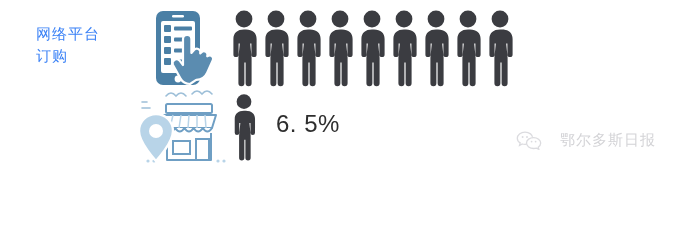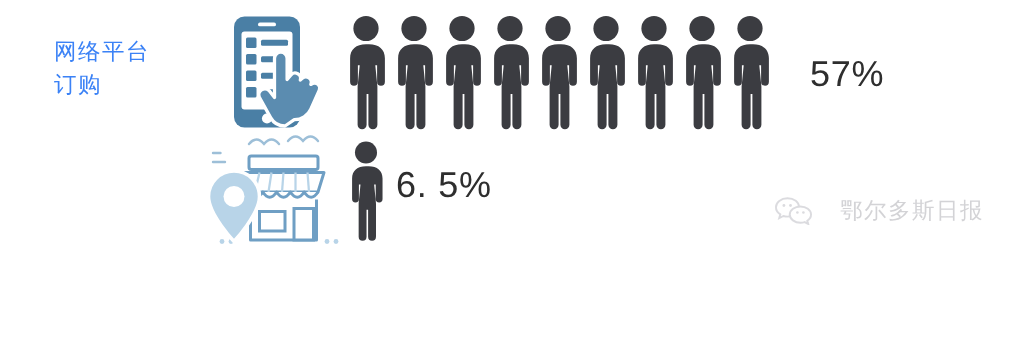--- a/index.html
+++ b/index.html
@@ -28,21 +28,21 @@
   
   .pct{
     position:absolute;
     font-family:"Liberation Sans","DejaVu Sans",sans-serif;
     font-size:24px;
     color:#2e2e2e;
     letter-spacing:0.5px;
     white-space:pre;
   }
   #pct-online{left:540px;top:36px;}
-  #pct-agency{left:264px;top:110px;}
+  #pct-agency{left:276px;top:110px;}
 
   
   .people-row{position:absolute;display:flex;}
   #people-online{left:228px;top:8px;}
   #people-agency{left:228px;top:92px;}
   .person{width:32px;height:80px;display:block;flex:0 0 auto;}
   #people-agency .person{height:70px;}
 
   
   .icon-wrap{position:absolute;}
@@ -155,21 +155,20 @@
         </g>
       </svg>
     <svg class="person" viewBox="0 0 32 80">
         <g fill="#3b3c41">
           <circle cx="16" cy="11" r="8.4"></circle>
           <path d="M16 21.5 c-6.6 0 -10.6 3.4 -10.6 9.4 l0 15.6 a2.6 2.6 0 0 0 5.2 0 l0 -11 l1.2 0 l-1.4 14.2 l0 25.5 a3 3 0 0 0 6 0 l0 -20.6 l1.2 0 l0 20.6 a3 3 0 0 0 6 0 l0 -25.5 l-1.4 -14.2 l1.2 0 l0 11 a2.6 2.6 0 0 0 5.2 0 l0 -15.6 c0 -6 -4 -9.4 -10.6 -9.4 Z"></path>
         </g>
       </svg>
   </div>
 
-  <div class="pct" id="pct-online">57%</div>
 
 
   <div class="icon-wrap" id="icon-shop">
     <svg viewBox="0 0 94 80" width="94" height="80" aria-hidden="true">
       <g fill="none" stroke="#9dbfd8" stroke-width="1.6" stroke-linecap="round">
         <path d="M30 10 q5 -6 10 0 q5 -6 10 0"></path>
         <path d="M56 8 q5 -6 10 0 q5 -6 10 0"></path>
         <path d="M6 16 l5 0"></path>
         <path d="M6 22 l8 0"></path>
       </g>

